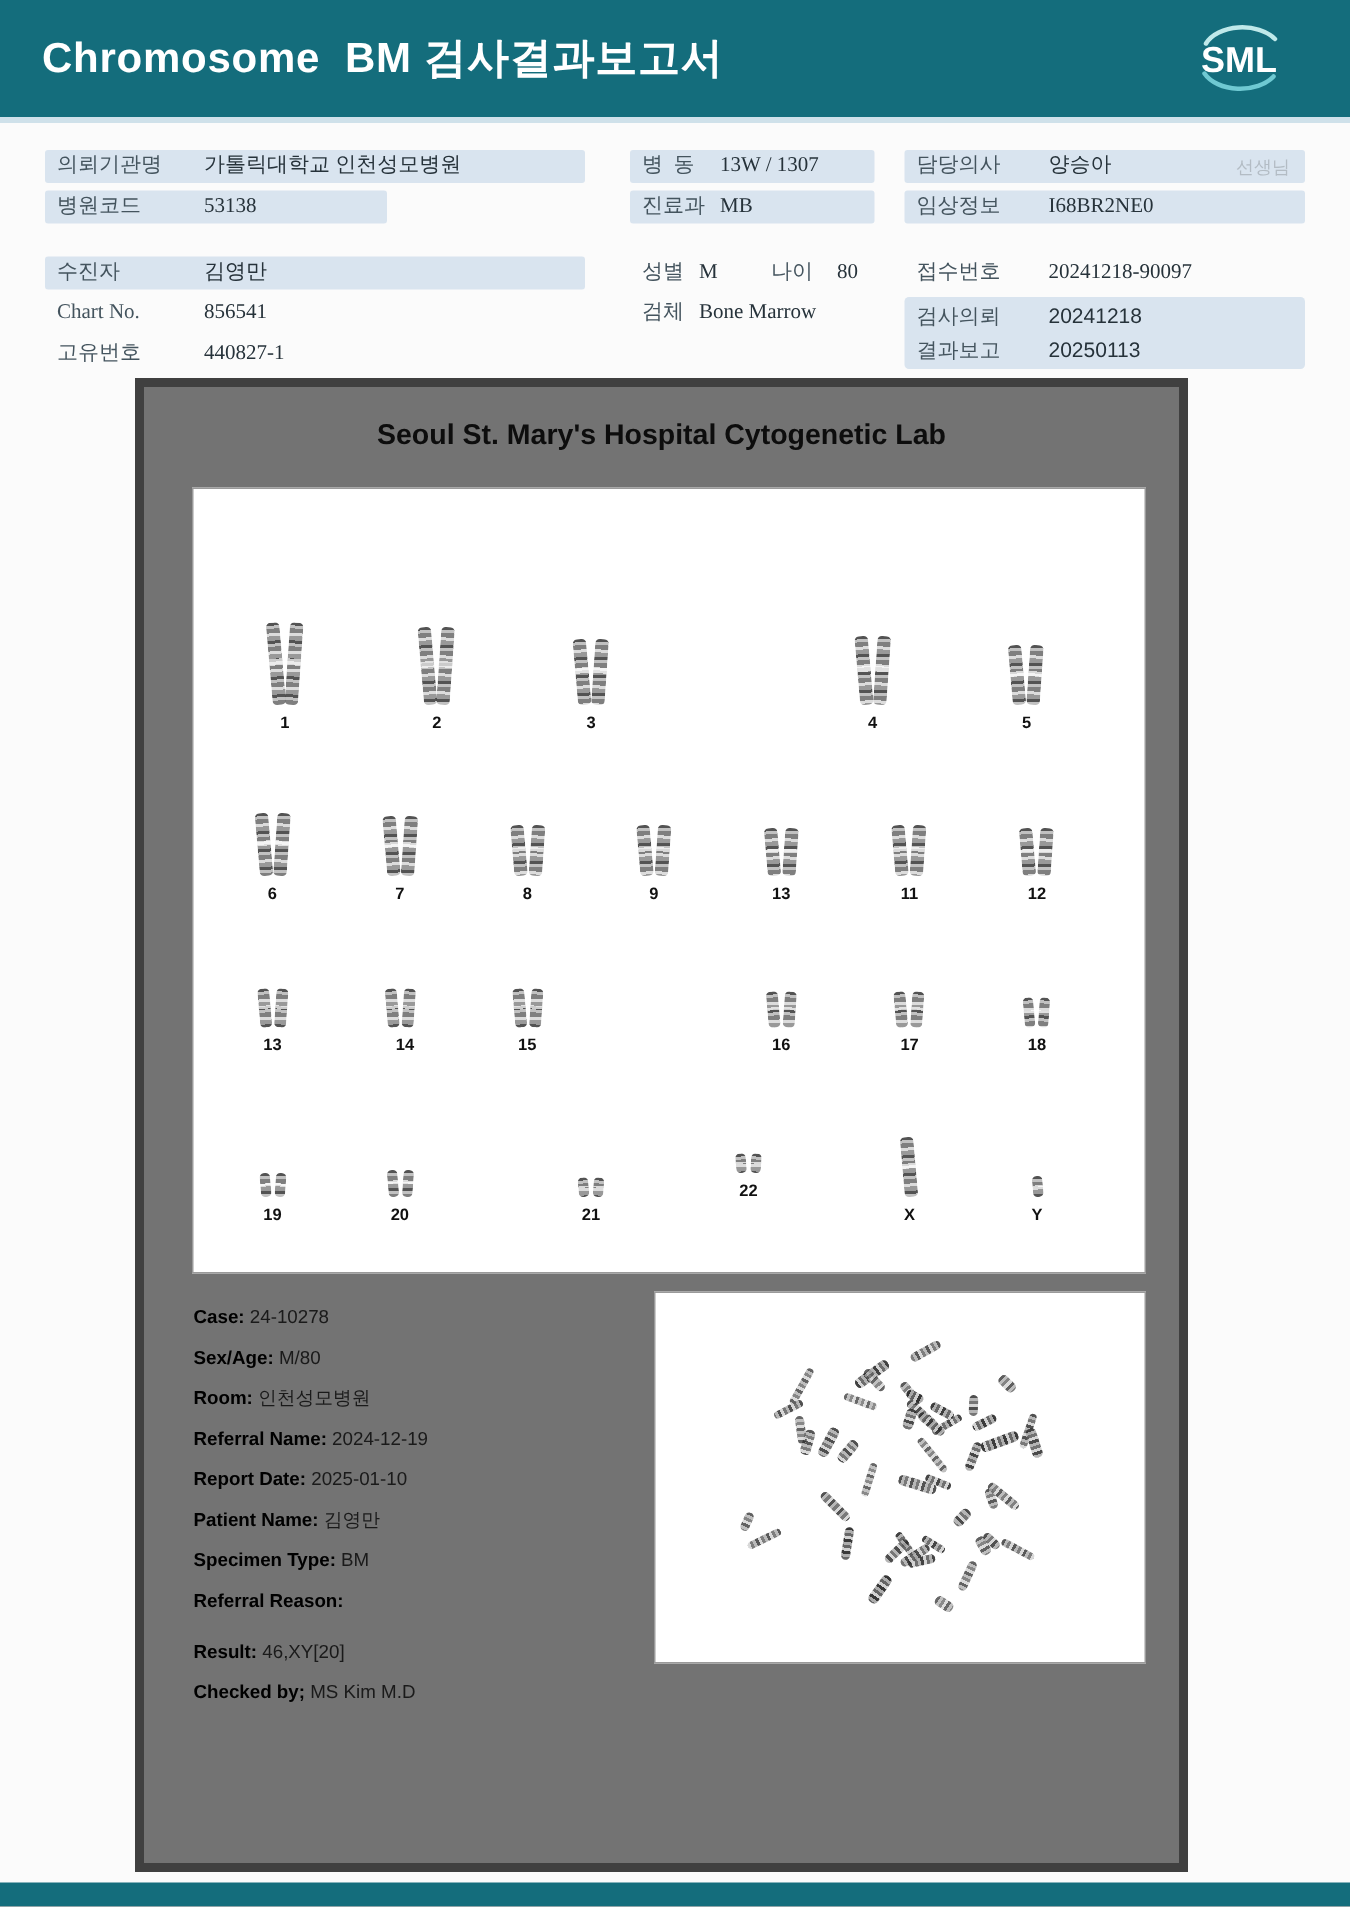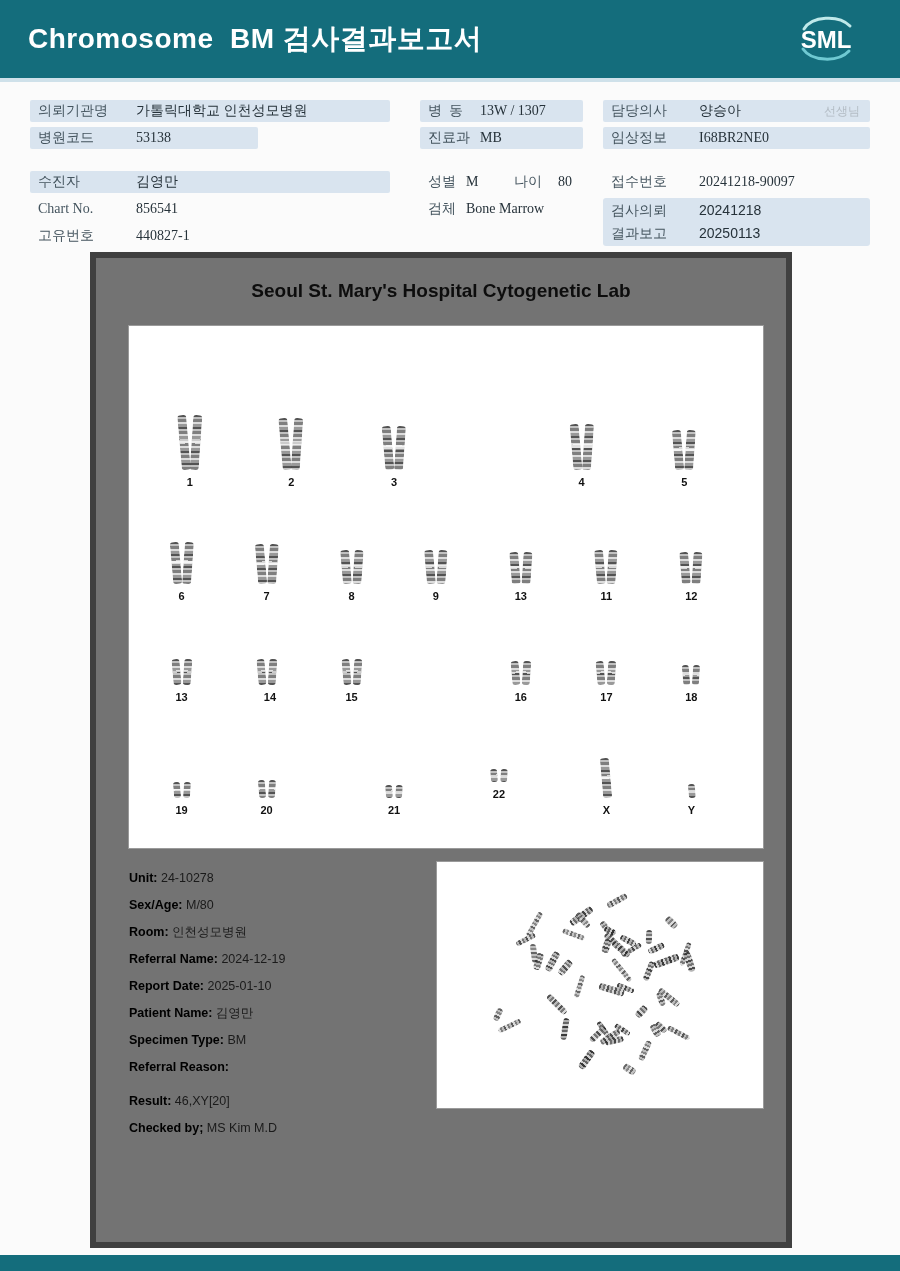--- a/index.html
+++ b/index.html
@@ -340,21 +340,21 @@
           <div class="kn">X</div>
         </div>
         <div class="kgroup" style="left: 88.7%; top: 491px;">
           <div class="kpair">
             <div class="chromatid" style="width: 7px; height: 14px;"></div>
           </div>
           <div class="kn">Y</div>
         </div>
       </div>
     <div class="caseblock" id="case-block">
-        <div class="cline"><b>Unit:</b> 24-10278</div>
+        <div class="cline"><b>Case:</b> 24-10278</div>
         <div class="cline"><b>Sex/Age:</b> M/80</div>
         <div class="cline"><b>Room:</b> 인천성모병원</div>
         <div class="cline"><b>Referral Name:</b> 2024-12-19</div>
         <div class="cline"><b>Report Date:</b> 2025-01-10</div>
         <div class="cline"><b>Patient Name:</b> 김영만</div>
         <div class="cline"><b>Specimen Type:</b> BM</div>
         <div class="cline"><b>Referral Reason:</b> </div>
         <div class="cline mt"><b>Result:</b> 46,XY[20]</div>
         <div class="cline"><b>Checked by;</b> MS Kim M.D</div>
       </div>

